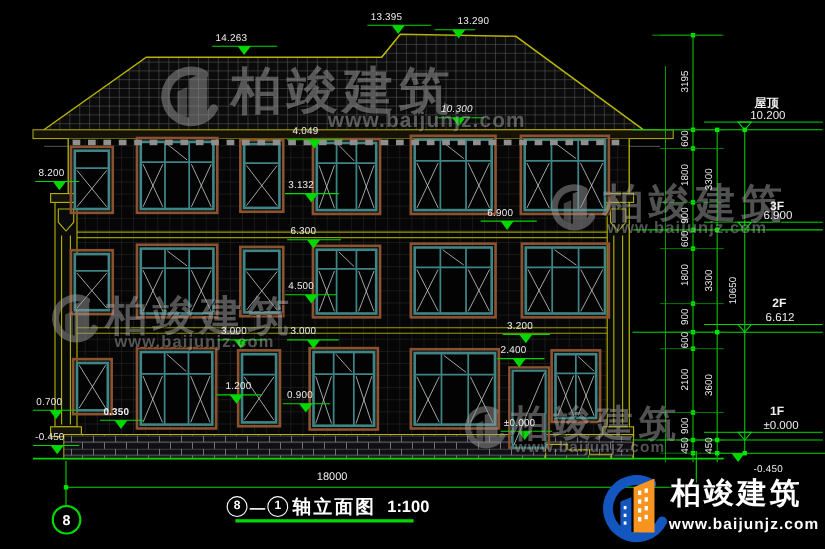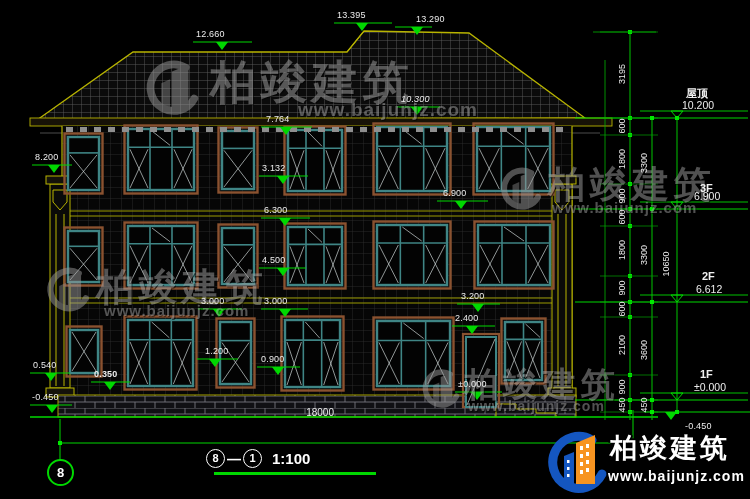--- a/index.html
+++ b/index.html
@@ -21,21 +21,21 @@
                border-radius:50%;color:#fff;font-size:13px;font-weight:bold;text-align:center;
                line-height:23px;}
   .title-row{position:absolute;left:206px;top:449px;display:flex;align-items:center;gap:4px;
              color:#fff;}
   .title-circ{width:17px;height:17px;border:1.6px solid #fff;border-radius:50%;font-size:11px;
               font-weight:bold;text-align:center;line-height:17px;flex:0 0 auto;}
   .title-dash{font-weight:bold;font-size:14px;margin:0 -2px;}
   .title-text{font-size:17px;font-weight:bold;letter-spacing:2px;}
   .title-scale{font-size:15px;font-weight:bold;margin-left:6px;}
   .title-underline{position:absolute;left:214px;top:472px;width:162px;height:3px;background:#00d800;}
-  .dim18000{position:absolute;left:288px;top:407px;width:46px;text-align:right;color:#ececec;
+  .dim18000{position:absolute;left:288px;top:428px;width:46px;text-align:left;color:#ececec;
             font-size:10px;}
   .logo{position:absolute;left:540px;top:424px;width:210px;height:74px;}
   .logo .brand{position:absolute;left:70px;top:6px;font-size:27px;font-weight:bold;color:#fff;
                letter-spacing:3px;white-space:nowrap;
                text-shadow:-2px 0 0 #000,2px 0 0 #000,0 -2px 0 #000,0 2px 0 #000,1px 1px 0 #000;}
   .logo .url{position:absolute;left:68px;top:44px;font-size:14px;font-weight:bold;color:#fff;
              letter-spacing:1px;white-space:nowrap;
              text-shadow:-1.5px 0 0 #000,1.5px 0 0 #000,0 -1.5px 0 #000,0 1.5px 0 #000;}
 </style>
 </head>
@@ -475,20 +475,21 @@
   <div class="floor-elev" style="left:696px;top:283px;">6.612</div>
   <div class="floor-name" style="left:700px;top:368px;">1F</div>
   <div class="floor-elev" style="left:694px;top:381px;">±0.000</div>
 
   <div class="dim18000">18000</div>
   <div class="axis-bubble">8</div>
   <div class="title-row">
     <span class="title-circ">8</span>
     <span class="title-dash">—</span>
     <span class="title-circ">1</span>
+    <span class="title-text">轴立面图</span>
     <span class="title-scale">1:100</span>
   </div>
   <div class="title-underline"></div>
 
   <div class="logo">
     <svg width="68" height="70" viewBox="0 0 68 70">
       <path d="M52,16 A26,26 0 1,0 62,50" fill="none" stroke="#1456c0" stroke-width="9" stroke-linecap="round"></path>
       <polygon points="36,19 55,11 55,60 36,60" fill="#f79420"></polygon>
       <polygon points="24,32 34,28 34,60 24,60" fill="#1456c0"></polygon>
       <g fill="#fff">
@@ -501,38 +502,38 @@
         <rect x="40" y="46" width="3" height="4"></rect>
           <rect x="46" y="44" width="3" height="4"></rect>
         <rect x="27" y="36" width="2.5" height="3"></rect>
           <rect x="27" y="43" width="2.5" height="3"></rect>
         <rect x="27" y="50" width="2.5" height="3"></rect>
       </g>
     </svg>
     <span class="brand">柏竣建筑</span>
     <span class="url">www.baijunjz.com</span>
   </div>
-<div class="lbl" style="left:196px;top:29px;">12.660</div>
+<div class="lbl" style="left:196px;top:29px;">14.263</div>
     <div class="lbl" style="left:337px;top:10px;">13.395</div>
     <div class="lbl" style="left:416px;top:14px;">13.290</div>
     <div class="lbl" style="left:401px;top:94px;font-style:italic;">10.300</div>
-    <div class="lbl" style="left:266px;top:114px;">7.764</div>
+    <div class="lbl" style="left:266px;top:114px;">4.049</div>
     <div class="lbl" style="left:262px;top:163px;">3.132</div>
     <div class="lbl" style="left:443px;top:188px;">6.900</div>
     <div class="lbl" style="left:264px;top:205px;">6.300</div>
     <div class="lbl" style="left:262px;top:255px;text-align:center;">4.500</div>
     <div class="lbl" style="left:201px;top:296px;">3.000</div>
     <div class="lbl" style="left:264px;top:296px;">3.000</div>
     <div class="lbl" style="left:461px;top:291px;">3.200</div>
     <div class="lbl" style="left:455px;top:313px;">2.400</div>
     <div class="lbl" style="left:205px;top:346px;">1.200</div>
     <div class="lbl" style="left:261px;top:354px;">0.900</div>
     <div class="lbl" style="left:458px;top:379px;">±0.000</div>
     <div class="lbl" style="left:35px;top:152px;">8.200</div>
-    <div class="lbl" style="left:33px;top:360px;">0.540</div>
+    <div class="lbl" style="left:33px;top:360px;">0.700</div>
     <div class="lbl" style="left:94px;top:369px;font-weight:bold;">0.350</div>
     <div class="lbl" style="left:32px;top:392px;">-0.450</div>
     <div class="lbl" style="left:685px;top:421px;">-0.450</div>
     <div class="lblv" style="left:600px;top:69px;">3195</div>
     <div class="lblv" style="left:600px;top:120.5px;">600</div>
     <div class="lblv" style="left:600px;top:153.5px;">1800</div>
     <div class="lblv" style="left:600px;top:190.5px;">900</div>
     <div class="lblv" style="left:600px;top:211.5px;">600</div>
     <div class="lblv" style="left:600px;top:245px;">1800</div>
     <div class="lblv" style="left:600px;top:283px;">900</div>

